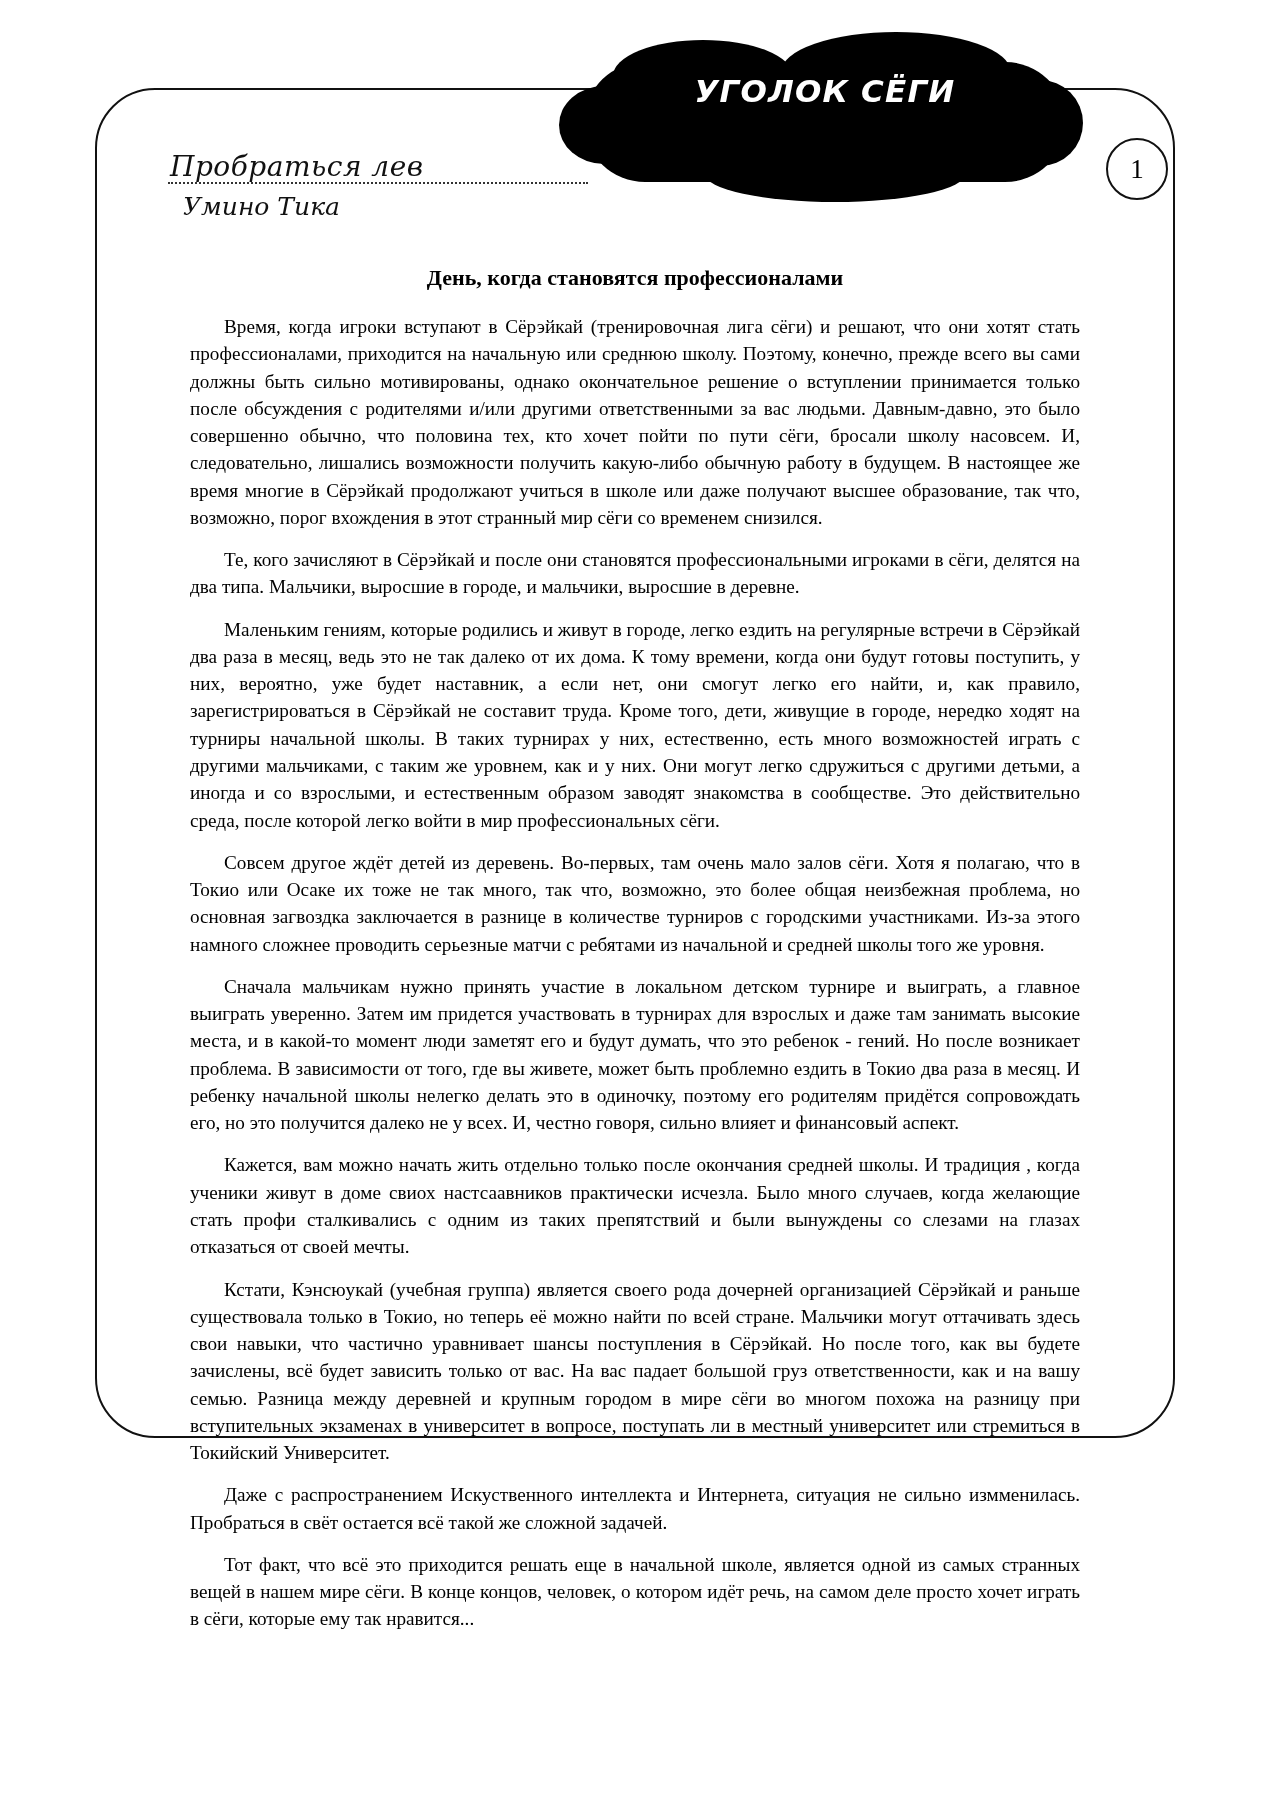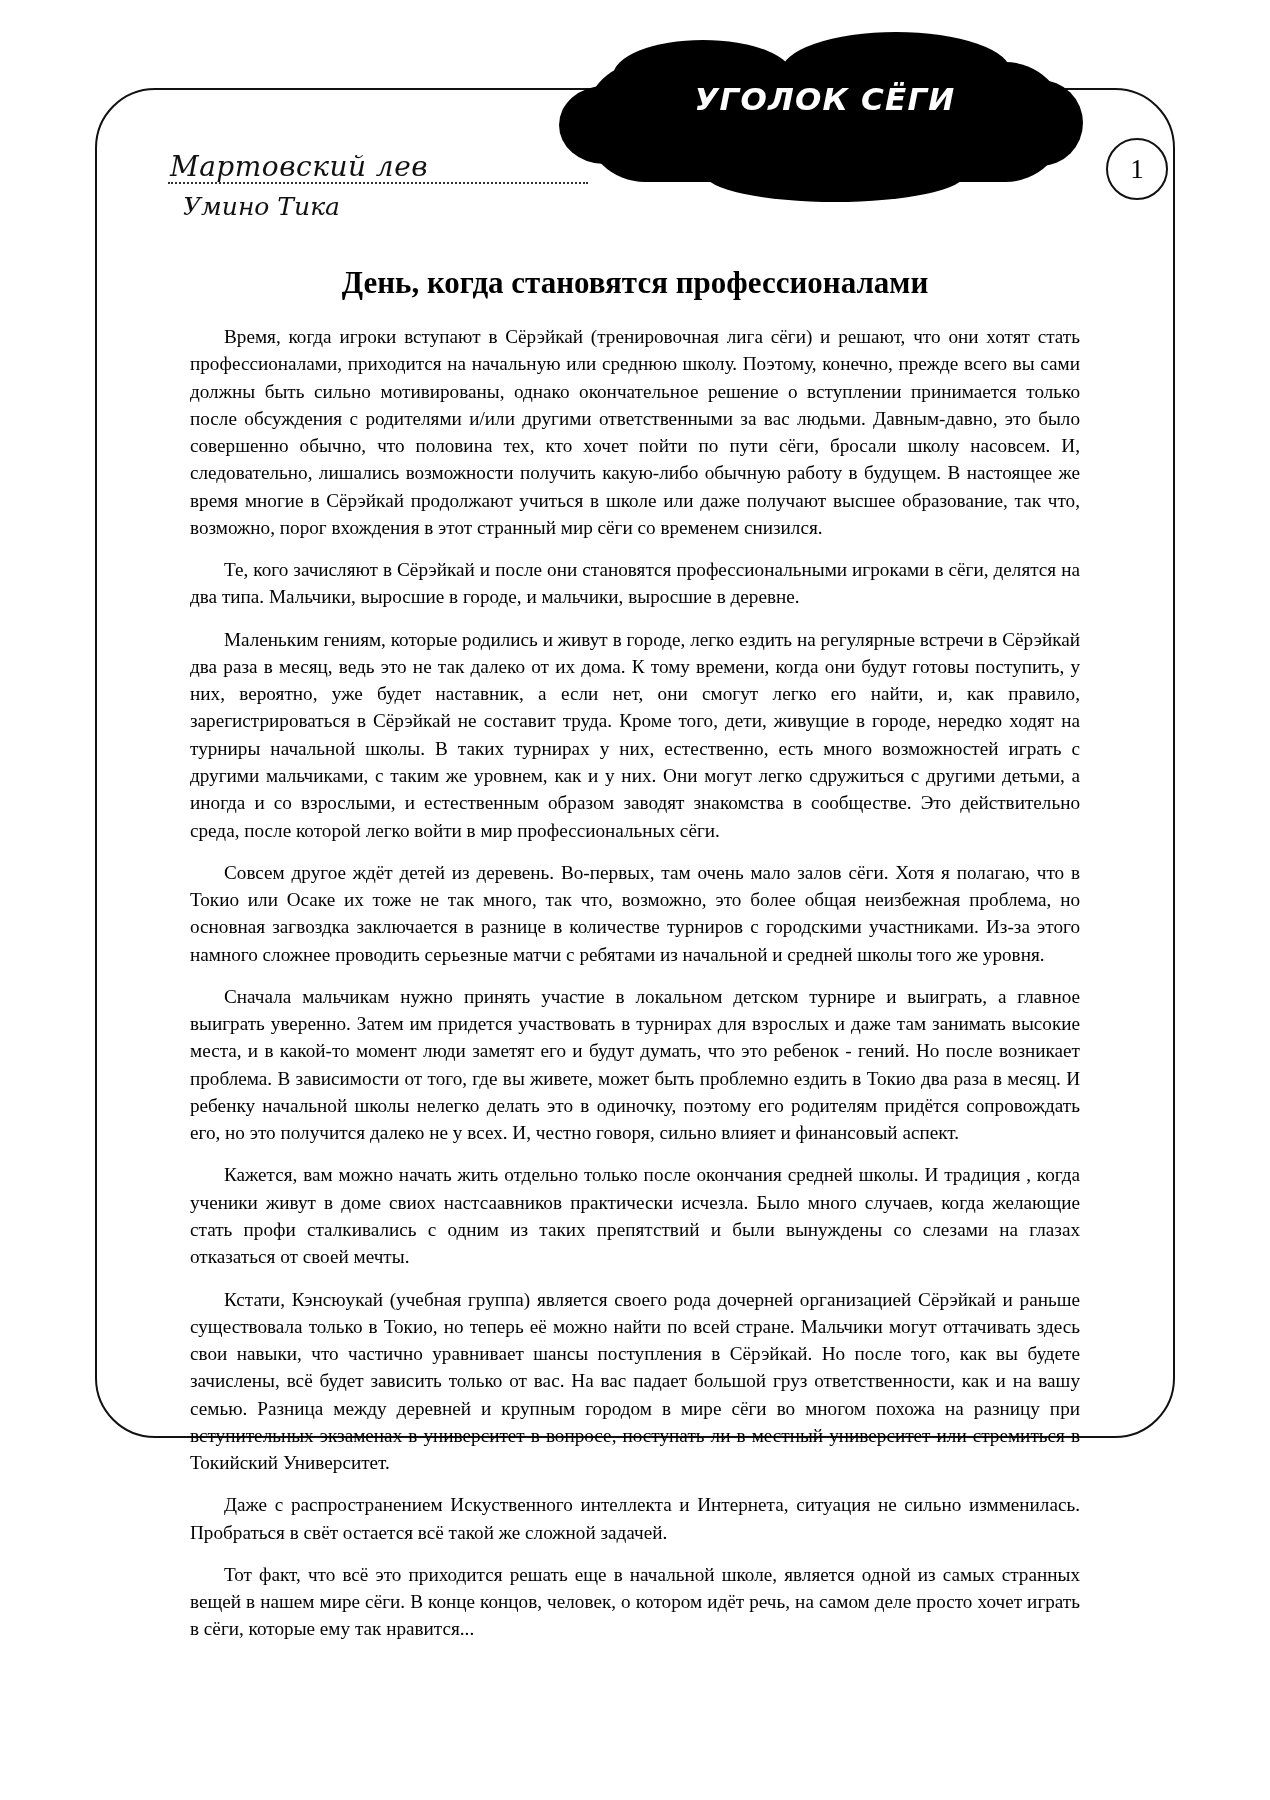--- a/index.html
+++ b/index.html
@@ -64,21 +64,21 @@
     background: #000;
     border-radius: 50%;
   }
   .blob-bump-a { left: -26px; top: 24px; width: 90px; height: 78px; }
   .blob-bump-b { right: -18px; top: 18px; width: 86px; height: 86px; }
   .blob-bump-c { left: 120px; bottom: -20px; width: 260px; height: 56px; }
 
   .header-title {
     position: absolute;
     left: 600px;
-    top: 80px;
+    top: 72px;
     width: 450px;
     text-align: center;
     color: #fff;
     font-family: "DejaVu Sans", sans-serif;
     font-style: italic;
     font-weight: bold;
     font-size: 31px;
     line-height: 1.28;
     letter-spacing: 1.2px;
     z-index: 7;
@@ -151,21 +151,21 @@
   .article {
     position: absolute;
     left: 175px;
     top: 265px;
     width: 920px;
   }
   .article-title {
     text-align: center;
     font-family: "Liberation Serif", serif;
     font-weight: bold;
-    font-size: 31px;
+    font-size: 22px;
     margin: 0 0 22px 0;
   }
   .article p {
     margin: 15px;
     text-align: justify;
     text-indent: 34px;
     font-size: 19.2px;
     line-height: 1.42;
     hyphens: none;
   }
@@ -182,21 +182,21 @@
 </div>
 
 <div class="header-title">
   <div>УГОЛОК СЁГИ</div>
 </div>
 
 <div class="page-number-halo"></div>
 <div class="page-number">1</div>
 
 <div class="series-block">
-  <div class="series-title">Мартовский лев</div>
+  <div class="series-title">Пробраться лев</div>
 </div>
 <div class="series-rule"></div>
 <div class="series-author">Умино Тика</div>
 
 <div class="article">
   <h1 class="article-title">День, когда становятся профессионалами</h1>
   <p>Время, когда игроки вступают в Сёрэйкай (тренировочная лига сёги) и решают, что они хотят стать профессионалами, приходится на начальную или среднюю школу. Поэтому, конечно, прежде всего вы сами должны быть сильно мотивированы, однако  окончательное решение о вступлении принимается только после обсуждения с родителями и/или другими ответственными за вас людьми. Давным-давно, это было совершенно обычно, что половина тех, кто хочет пойти по пути сёги, бросали школу насовсем. И, следовательно, лишались возможности получить какую-либо обычную работу в будущем. В настоящее же время многие в Сёрэйкай продолжают учиться в школе или даже получают высшее образование, так что, возможно, порог вхождения в этот странный мир сёги со временем снизился.</p>
   <p>Те, кого зачисляют в Сёрэйкай и после они становятся профессиональными игроками в сёги, делятся на два типа. Мальчики, выросшие в городе, и мальчики, выросшие в деревне.</p>
   <p>Маленьким гениям, которые родились и живут в городе, легко ездить на регулярные встречи в Сёрэйкай два раза в месяц, ведь это не так далеко от их дома. К тому времени, когда они будут готовы поступить, у них, вероятно, уже будет наставник, а если нет, они смогут легко его найти, и, как правило, зарегистрироваться в Сёрэйкай не составит труда. Кроме того, дети, живущие в городе, нередко ходят на турниры начальной школы. В таких турнирах у них, естественно, есть много возможностей играть с другими мальчиками, с таким же уровнем, как и у них. Они могут легко сдружиться с другими детьми, а иногда и со взрослыми, и естественным образом заводят знакомства в сообществе. Это действительно среда, после которой легко войти в мир профессиональных сёги.</p>
   <p>Совсем другое ждёт детей из деревень. Во-первых, там очень мало залов сёги. Хотя я полагаю, что в Токио или Осаке их тоже не так много, так что, возможно, это более общая неизбежная проблема, но основная загвоздка заключается в разнице в количестве турниров с городскими участниками. Из-за этого намного сложнее проводить серьезные матчи с ребятами из начальной и средней школы того же уровня.</p>

